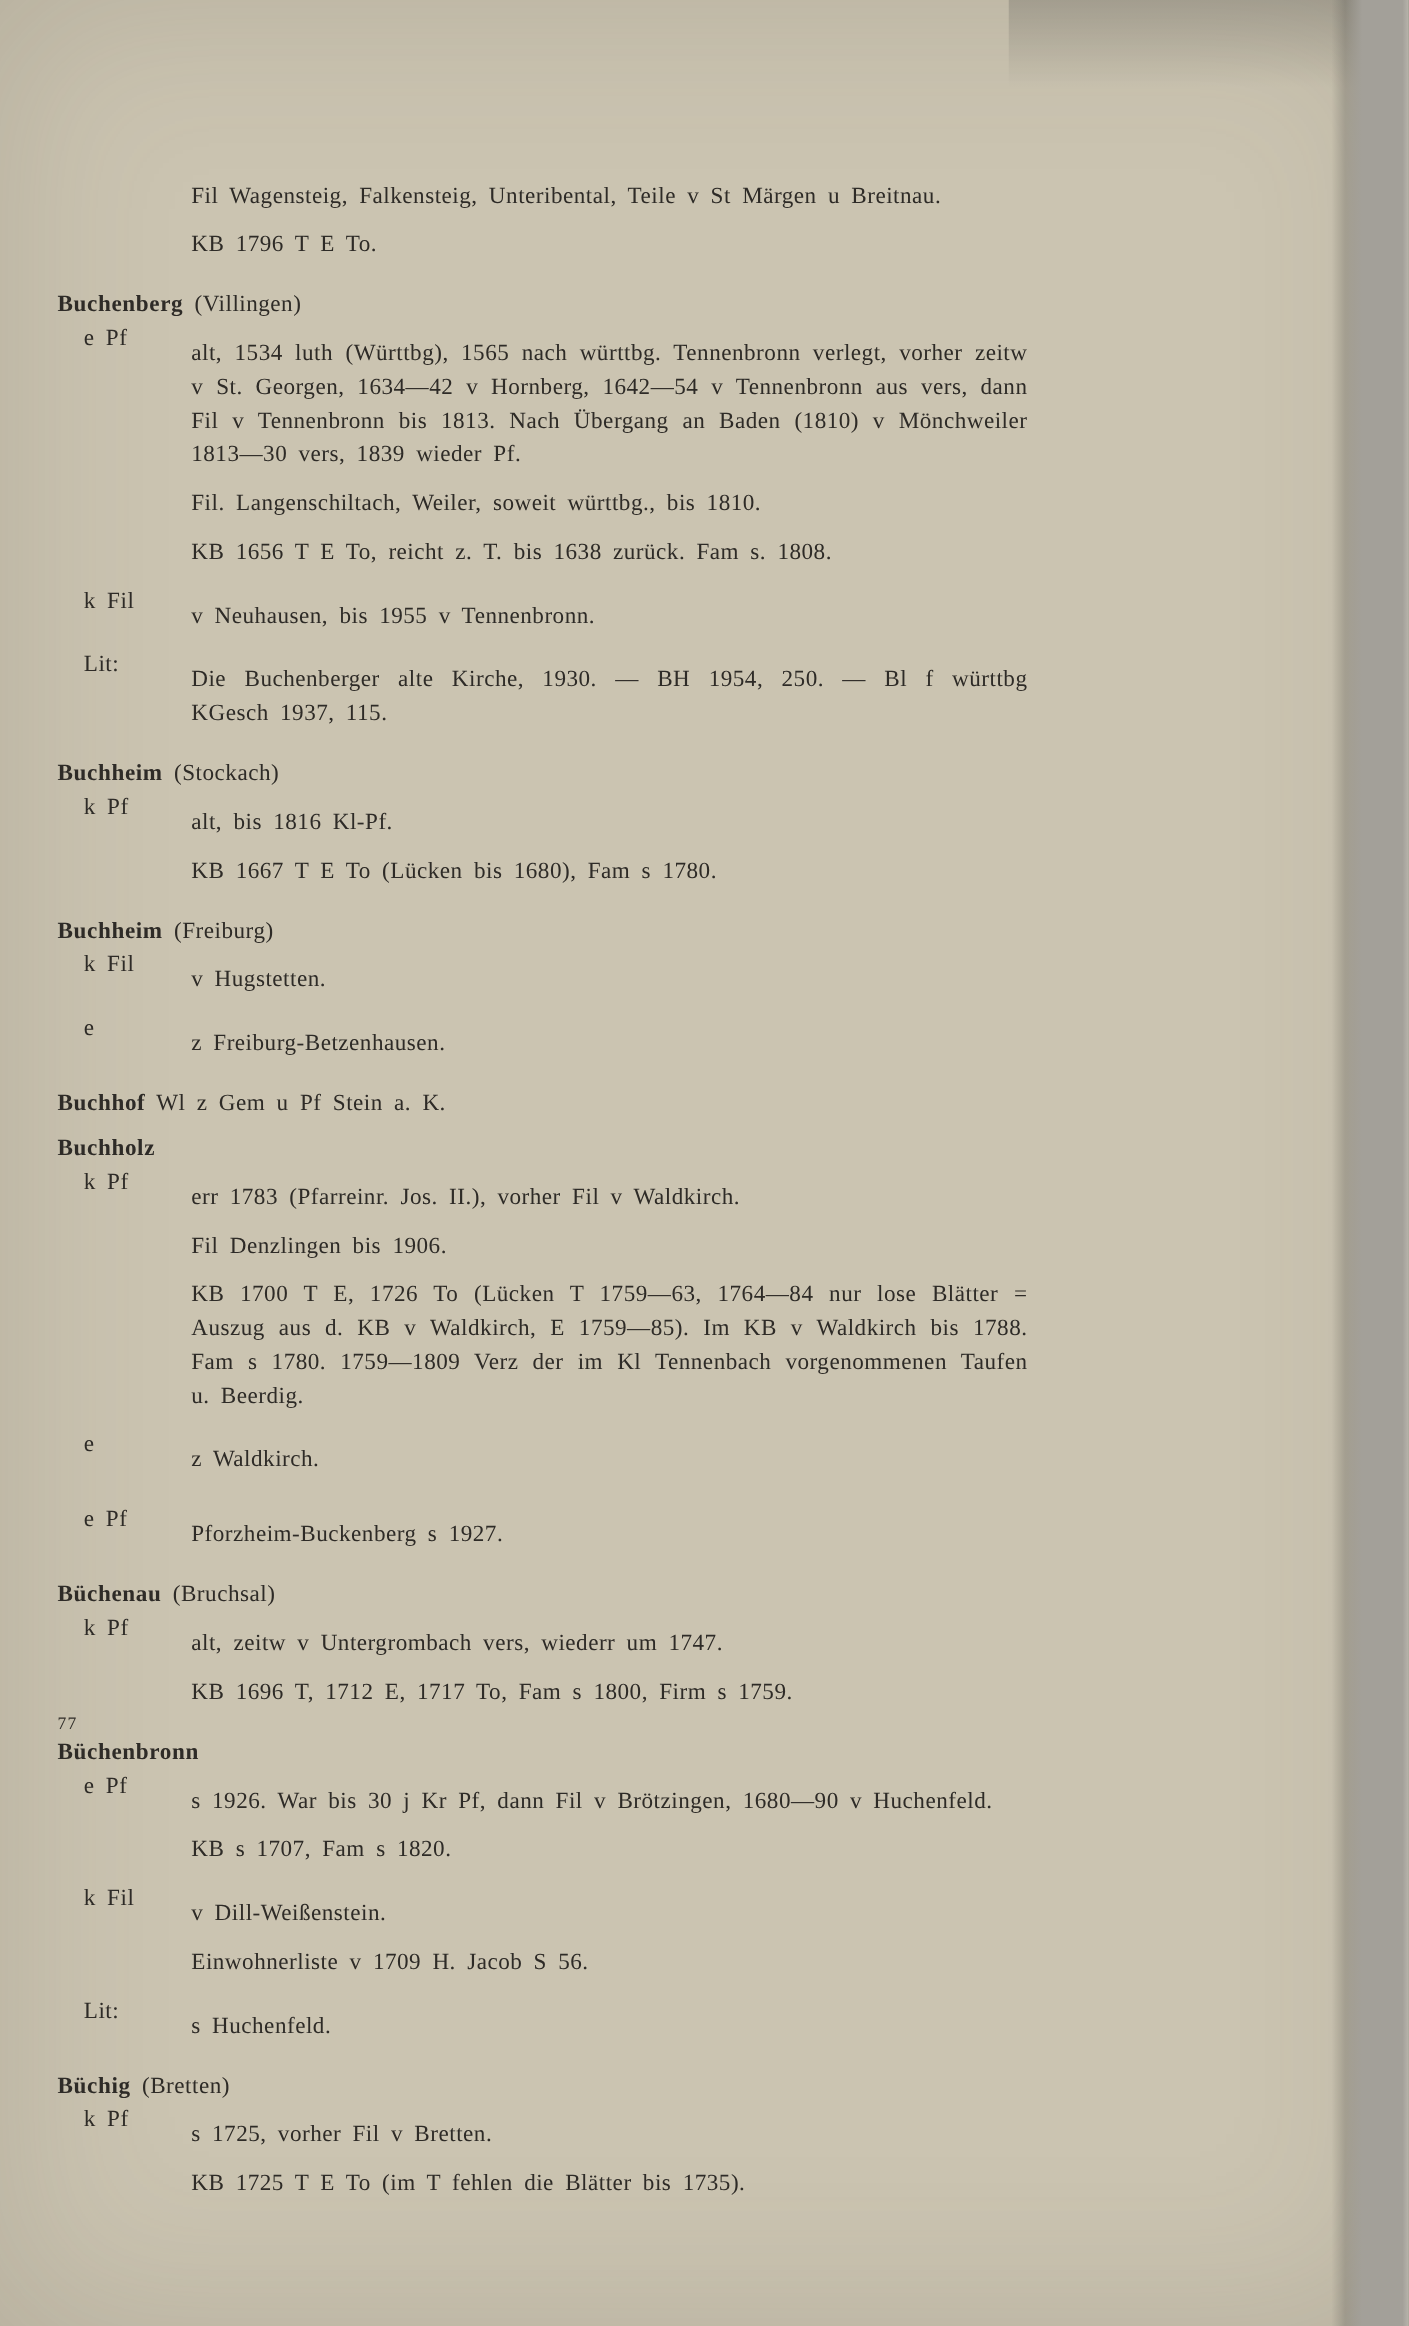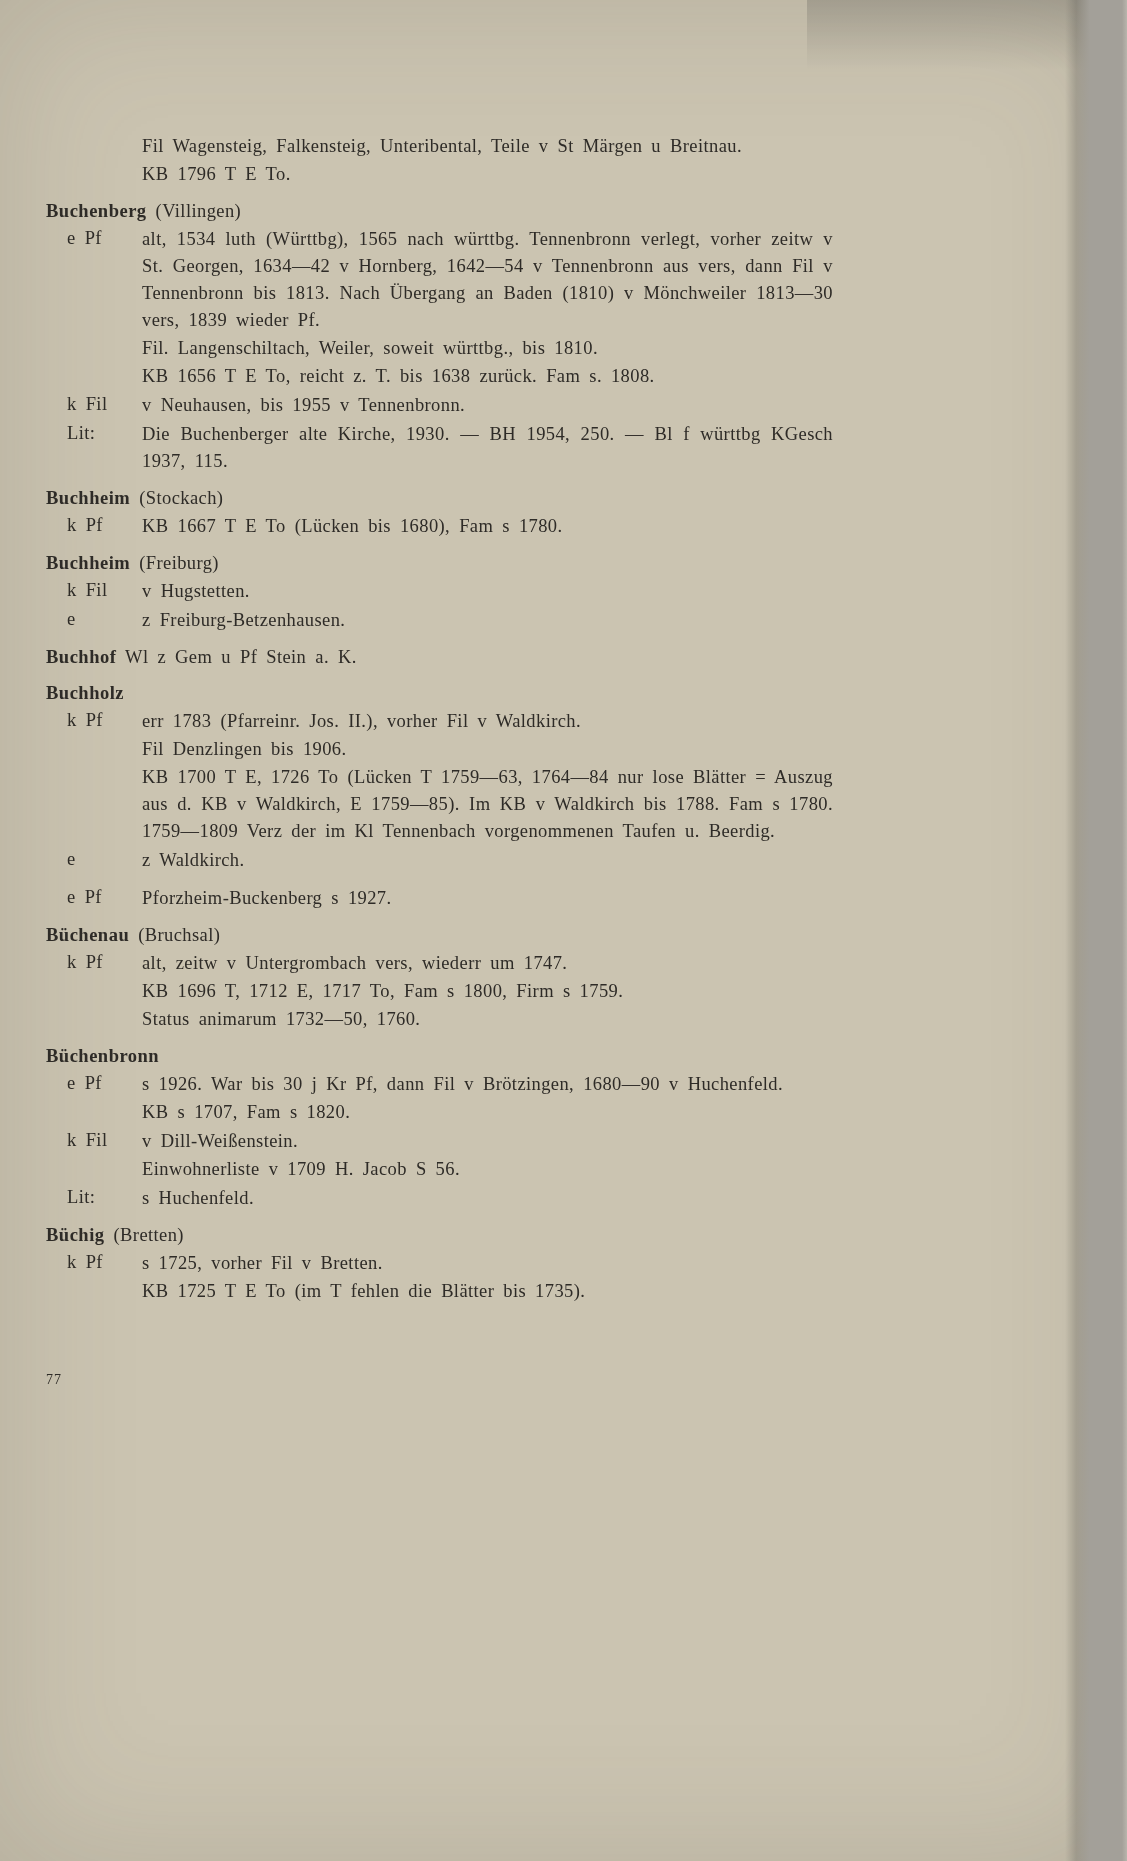--- a/index.html
+++ b/index.html
@@ -47,21 +47,21 @@
     word-spacing: 4px;
   }
   .entry + .entry { margin-top: 9px; }
   .heading .name { font-weight: 700; letter-spacing: 0.5px; margin-top: 30px; }
   .item {
     display: grid;
     grid-template-columns: 95px 1fr;
     align-items: start;
   }
   .item .label { padding-left: 21px; white-space: nowrap; }
-  .para { margin: 1px; text-align: justify; }
+  .para { margin: 12px; text-align: justify; }
   .page-number {
     position: absolute;
     left: 46px;
     top: 1372px;
     width: 772px;
     font-size: 14px;
     letter-spacing: 1px;
   }
 </style>
 </head>
@@ -102,20 +102,21 @@
     <div class="paras">
             <p class="para">Die Buchenberger alte Kirche, 1930. — BH 1954, 250. — Bl f württbg KGesch 1937, 115.</p>
           </div>
   </div>
       </div>
       <div class="entry">
     <div class="heading"><span class="name">Buchheim</span><span class="rest"> (Stockach)</span></div>
   <div class="item">
     <div class="label">k Pf</div>
     <div class="paras">
+            <p class="para">alt, bis 1816 Kl-Pf.</p>
             <p class="para">KB 1667 T E To (Lücken bis 1680), Fam s 1780.</p>
           </div>
   </div>
       </div>
       <div class="entry">
     <div class="heading"><span class="name">Buchheim</span><span class="rest"> (Freiburg)</span></div>
   <div class="item">
     <div class="label">k Fil</div>
     <div class="paras">
             <p class="para">v Hugstetten.</p>
@@ -156,21 +157,20 @@
           </div>
   </div>
       </div>
       <div class="entry">
     <div class="heading"><span class="name">Büchenau</span><span class="rest"> (Bruchsal)</span></div>
   <div class="item">
     <div class="label">k Pf</div>
     <div class="paras">
             <p class="para">alt, zeitw v Untergrombach vers, wiederr um 1747.</p>
             <p class="para">KB 1696 T, 1712 E, 1717 To, Fam s 1800, Firm s 1759.</p>
-            <p class="para">Status animarum 1732—50, 1760.</p>
           </div>
   </div>
       </div>
       <div class="entry">
     <div class="heading"><span class="name">Büchenbronn</span><span class="rest"></span></div>
   <div class="item">
     <div class="label">e Pf</div>
     <div class="paras">
             <p class="para">s 1926. War bis 30 j Kr Pf, dann Fil v Brötzingen, 1680—90 v Huchenfeld.</p>
             <p class="para">KB s 1707, Fam s 1820.</p>

